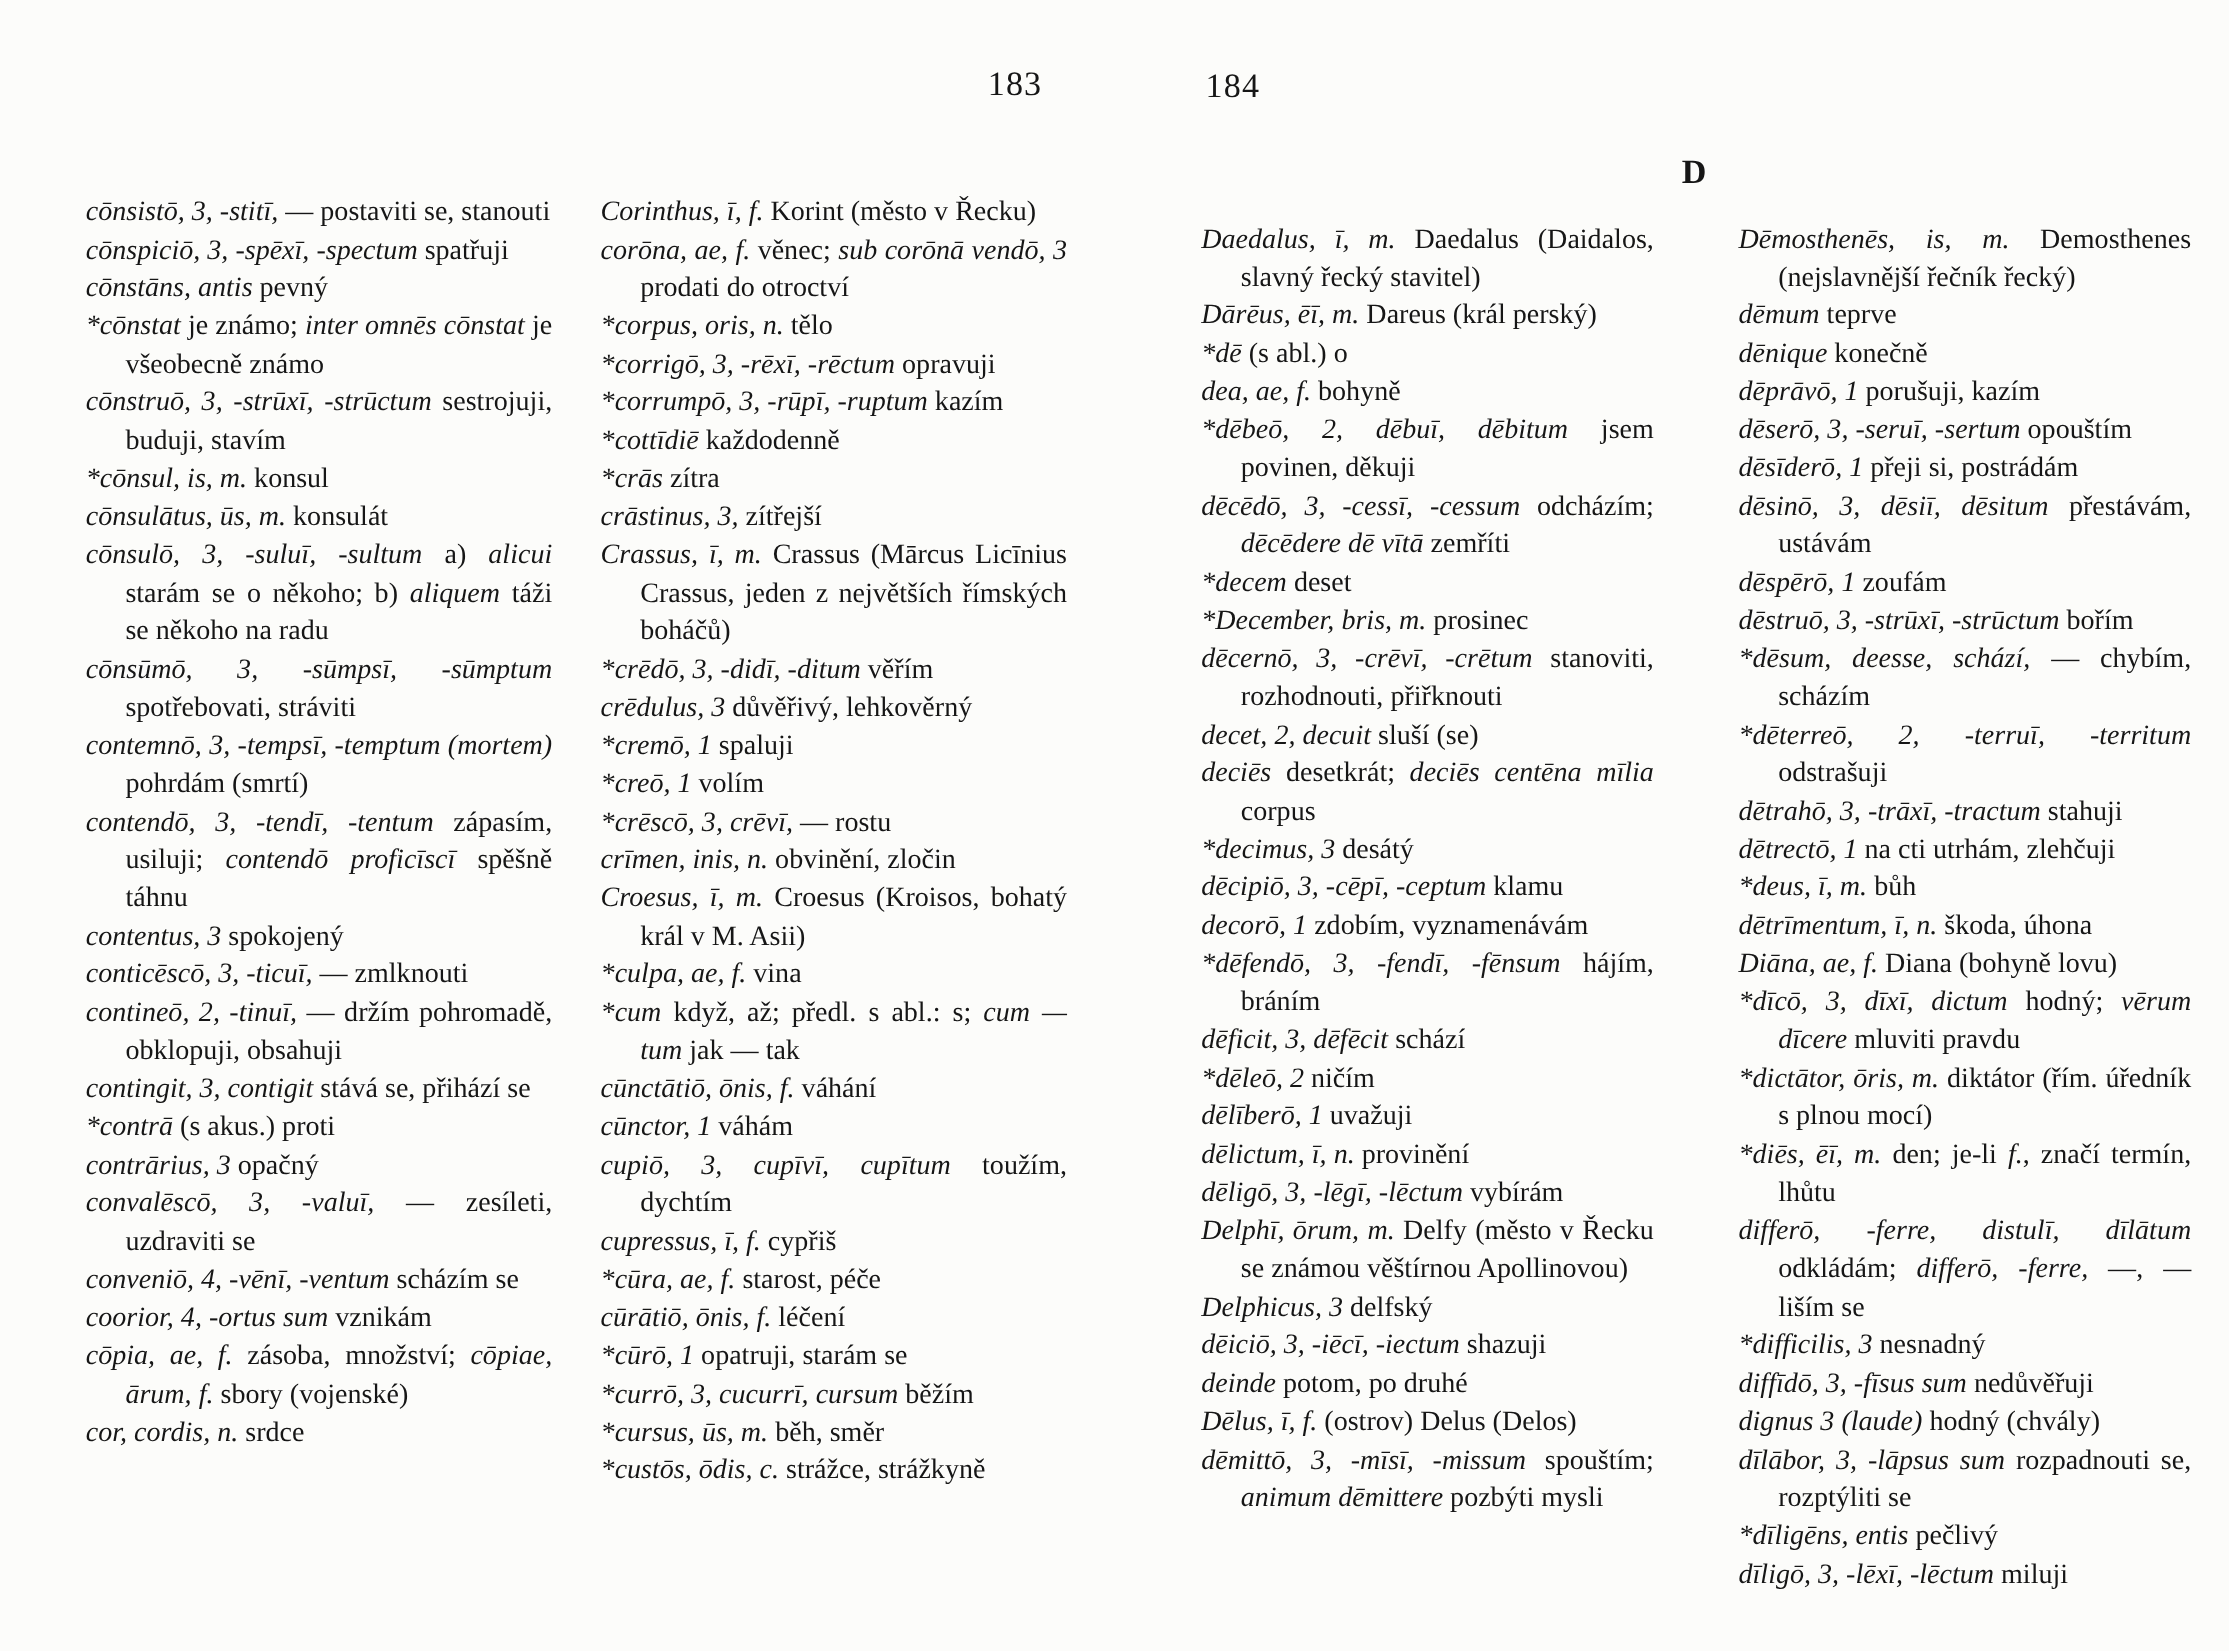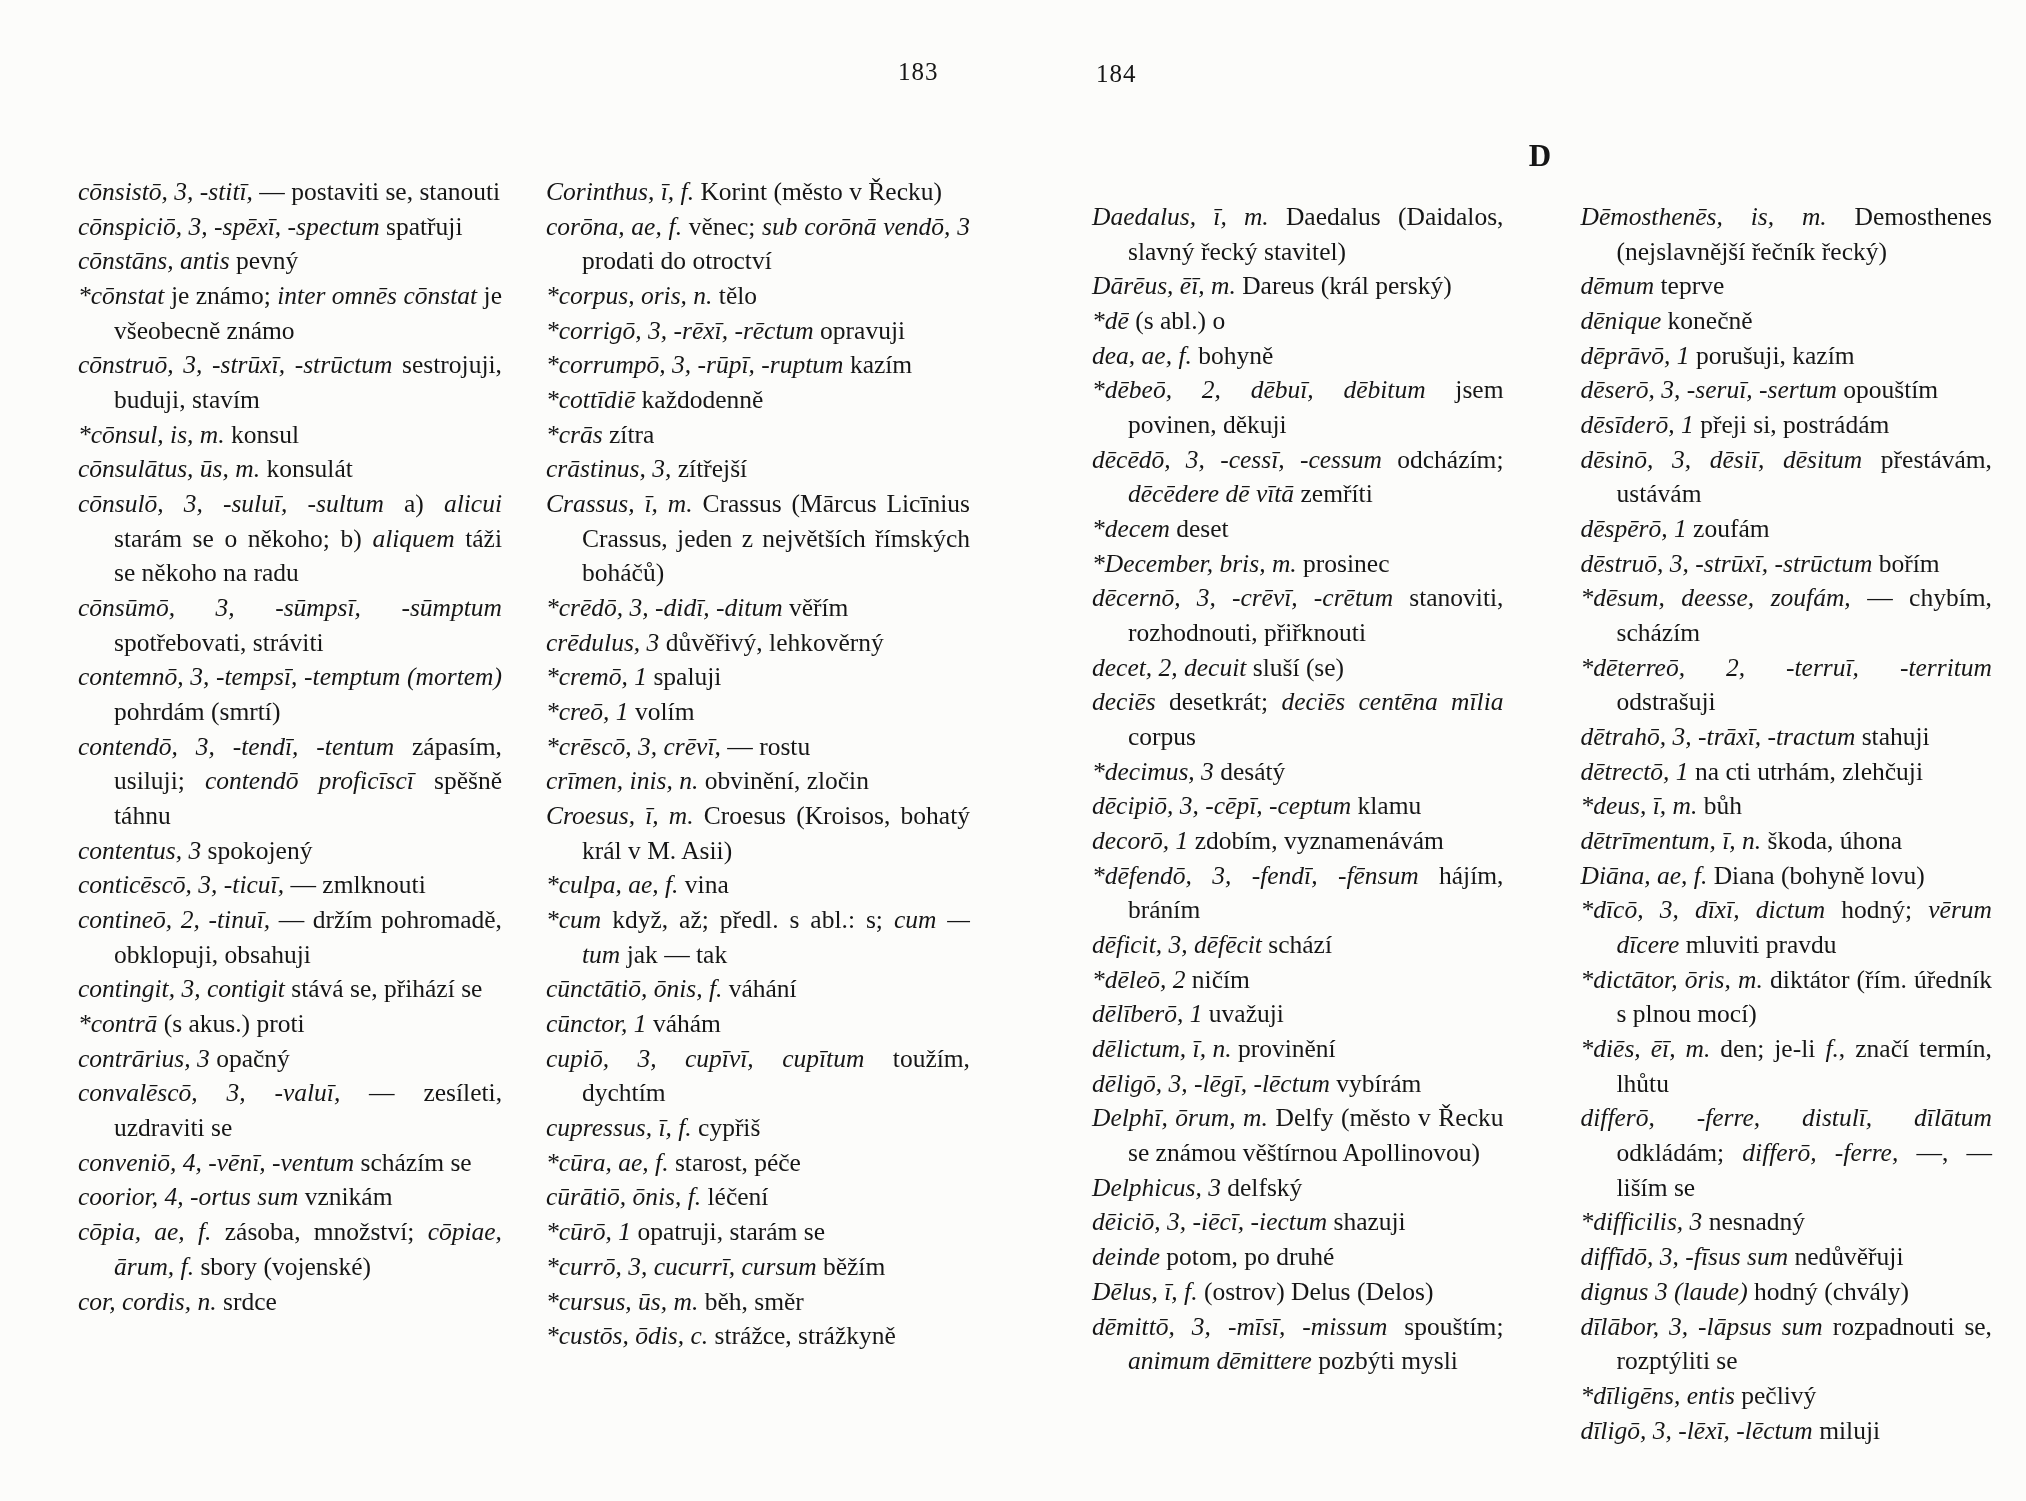--- a/index.html
+++ b/index.html
@@ -6,21 +6,21 @@
   html, body { width:2026px; height:1501px; }
   body {
     position:relative;
     background:#fcfcfa;
     color:#161616;
     font-family:"Liberation Serif","DejaVu Serif",serif;
     overflow:hidden;
   }
   .page-number {
     position:absolute;
-    font-size:25px;
+    font-size:31px;
     letter-spacing:1px;
   }
   #pn-left  { left:898px;  top:58px; }
   #pn-right { left:1096px; top:60px; }
   .section-letter {
     position:absolute;
     left:1090px; top:138px;
     width:900px;
     text-align:center;
     font-weight:bold;
@@ -142,21 +142,21 @@
   <div class="column">
       <p class="entry"><i>Dēmosthenēs, is, m.</i><span> Demosthenes (nejslavnější řečník řecký)</span></p>
       <p class="entry"><i>dēmum</i><span> teprve</span></p>
       <p class="entry"><i>dēnique</i><span> konečně</span></p>
       <p class="entry"><i>dēprāvō, 1</i><span> porušuji, kazím</span></p>
       <p class="entry"><i>dēserō, 3, -seruī, -sertum</i><span> opouštím</span></p>
       <p class="entry"><i>dēsīderō, 1</i><span> přeji si, postrádám</span></p>
       <p class="entry"><i>dēsinō, 3, dēsiī, dēsitum</i><span> přestávám, ustávám</span></p>
       <p class="entry"><i>dēspērō, 1</i><span> zoufám</span></p>
       <p class="entry"><i>dēstruō, 3, -strūxī, -strūctum</i><span> bořím</span></p>
-      <p class="entry"><i>*dēsum, deesse, zoufám,</i><span> — chybím, scházím</span></p>
+      <p class="entry"><i>*dēsum, deesse, schází,</i><span> — chybím, scházím</span></p>
       <p class="entry"><i>*dēterreō, 2, -terruī, -territum</i><span> odstrašuji</span></p>
       <p class="entry"><i>dētrahō, 3, -trāxī, -tractum</i><span> stahuji</span></p>
       <p class="entry"><i>dētrectō, 1</i><span> na cti utrhám, zlehčuji</span></p>
       <p class="entry"><i>*deus, ī, m.</i><span> bůh</span></p>
       <p class="entry"><i>dētrīmentum, ī, n.</i><span> škoda, úhona</span></p>
       <p class="entry"><i>Diāna, ae, f.</i><span> Diana (bohyně lovu)</span></p>
       <p class="entry"><i>*dīcō, 3, dīxī, dictum</i><span> hodný; </span><i>vērum dīcere</i><span> mluviti pravdu</span></p>
       <p class="entry"><i>*dictātor, ōris, m.</i><span> diktátor (řím. úředník s plnou mocí)</span></p>
       <p class="entry"><i>*diēs, ēī, m.</i><span> den; je-li </span><i>f.</i><span>, značí termín, lhůtu</span></p>
       <p class="entry"><i>differō, -ferre, distulī, dīlātum</i><span> odkládám; </span><i>differō, -ferre,</i><span> —, — liším se</span></p>

